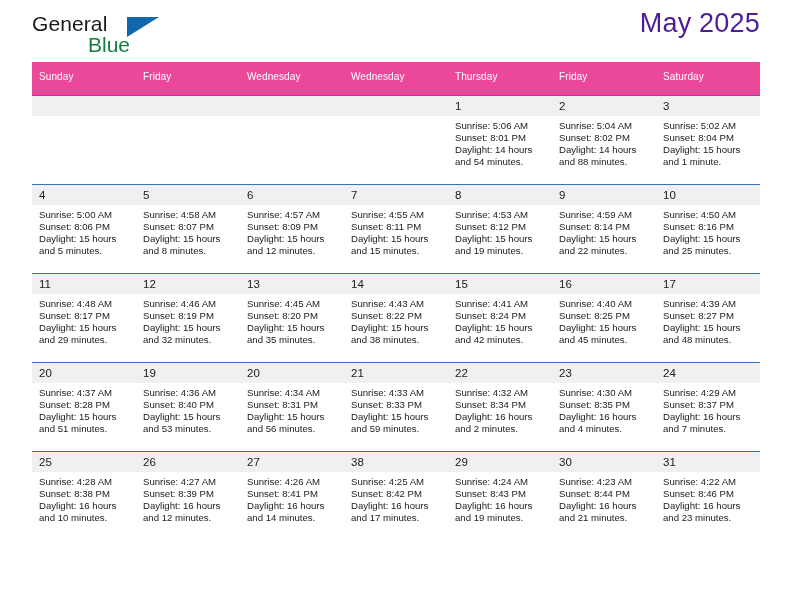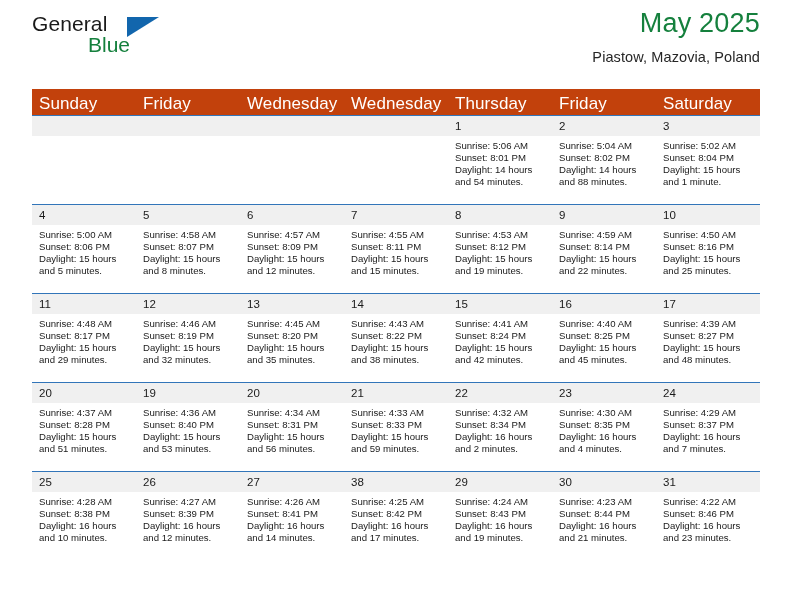--- a/index.html
+++ b/index.html
@@ -18,21 +18,21 @@
     position: relative;
     width: 792px;
     height: 612px;
     box-sizing: border-box;
     padding: 0 32px;
   }
 
   
   .header {
     position: relative;
-    height: 89px;
+    height: 62px;
     display: flex;
     align-items: flex-start;
     justify-content: space-between;
   }
   .logo {
     position: relative;
     margin-top: 12px;
     width: 190px;
     height: 52px;
   }
@@ -62,46 +62,46 @@
     border-left: 32px solid #1266ad;
     border-bottom: 20px solid transparent;
   }
 
   .title-block {
     text-align: right;
     padding-top: 8px;
   }
   .cal-title {
     font-size: 27px;
-    color: #15803d;
+    color: #4c1d95;
     line-height: 1.15;
     font-weight: normal;
     margin: 0;
     letter-spacing: 0.2px;
   }
   .cal-subtitle {
     font-size: 14.5px;
     color: #262626;
     margin-top: 10px;
     letter-spacing: 0.1px;
   }
 
   
   .calendar {
     width: 728px;
     border-collapse: collapse;
     table-layout: fixed;
   }
   .calendar th {
-    background: #c2410c;
+    background: #ec4899;
     color: #ffffff;
     font-weight: normal;
-    font-size: 17px;
+    font-size: 10px;
     text-align: left;
-    padding: 5px 0 1px 7px;
+    padding: 5px 0 9px 7px;
     height: 19px;
     letter-spacing: 0.1px;
   }
   .calendar td {
     vertical-align: top;
     border-top: 1px solid #3275b9;
     padding: 0;
     height: 88px;
     width: 104px;
     background: #ffffff;
@@ -132,21 +132,20 @@
   <div class="header">
 
     <div class="logo">
       <span class="logo-general">General</span>
       <span class="logo-triangle"></span>
       <span class="logo-blue">Blue</span>
     </div>
 
     <div class="title-block">
       <div class="cal-title">May 2025</div>
-      <div class="cal-subtitle">Piastow, Mazovia, Poland</div>
     </div>
 
   </div>
 
   <table class="calendar">
     <thead>
       <tr>
         <th>Sunday</th>
         <th>Friday</th>
         <th>Wednesday</th>

